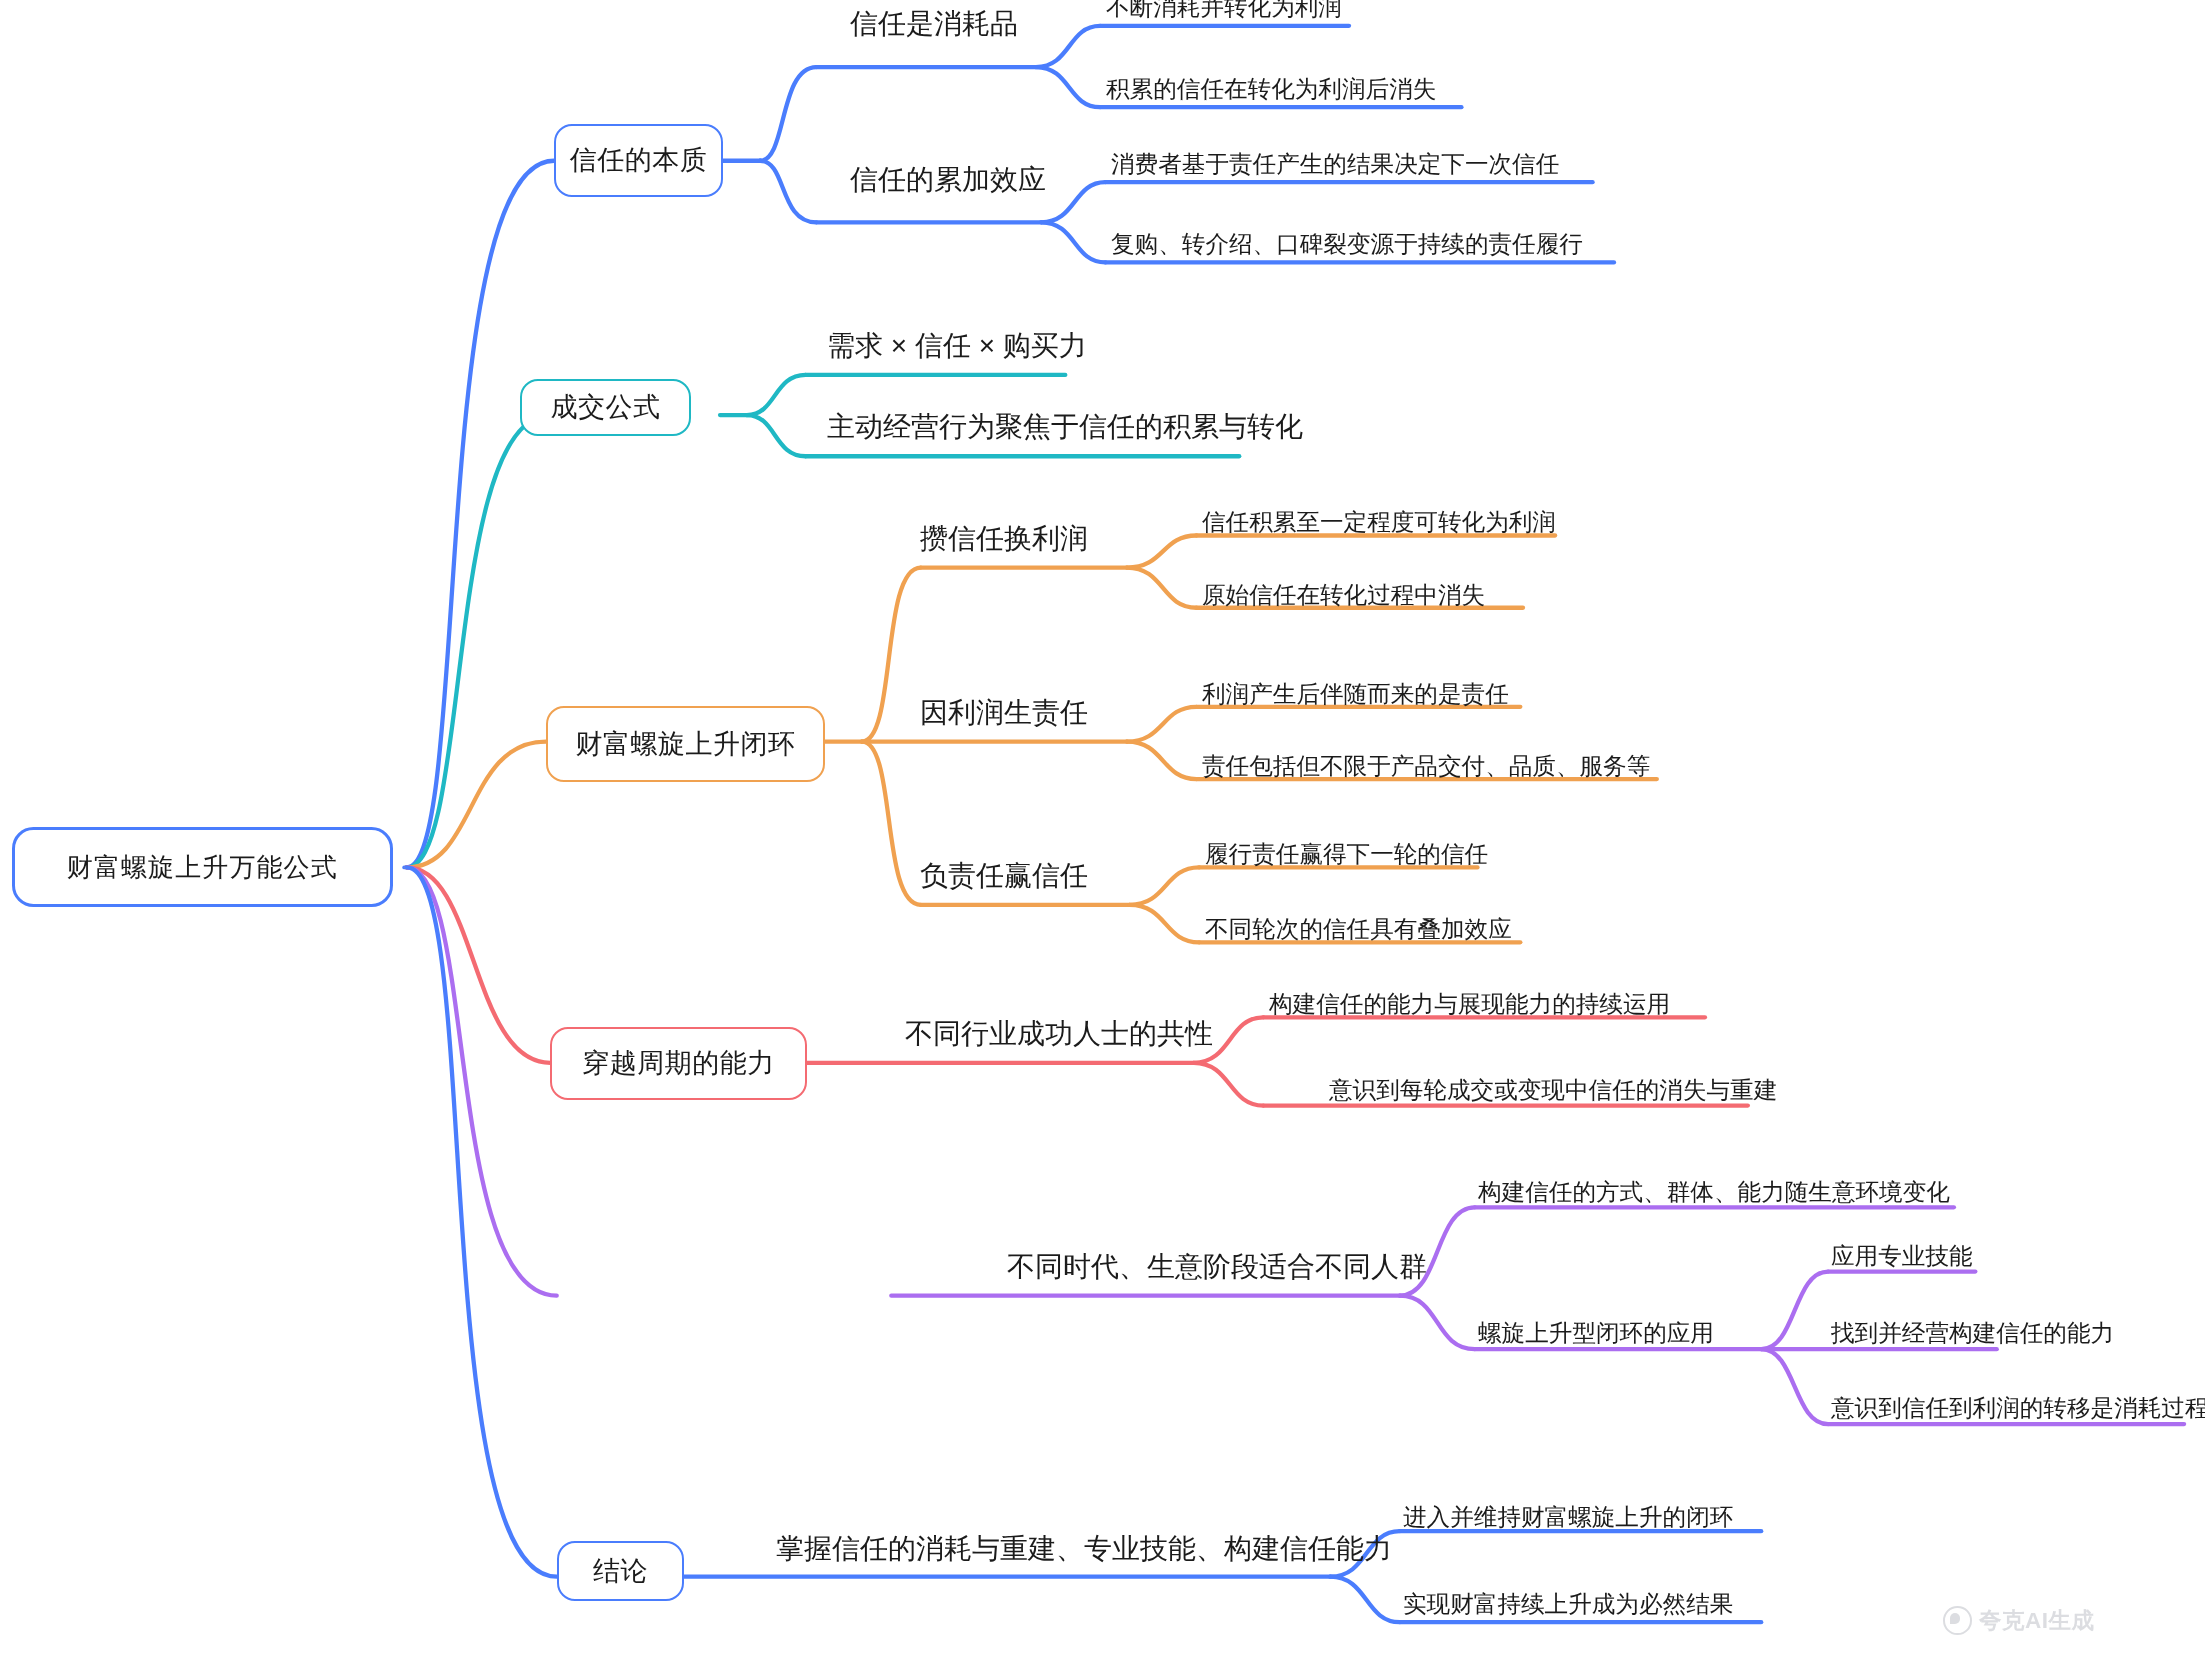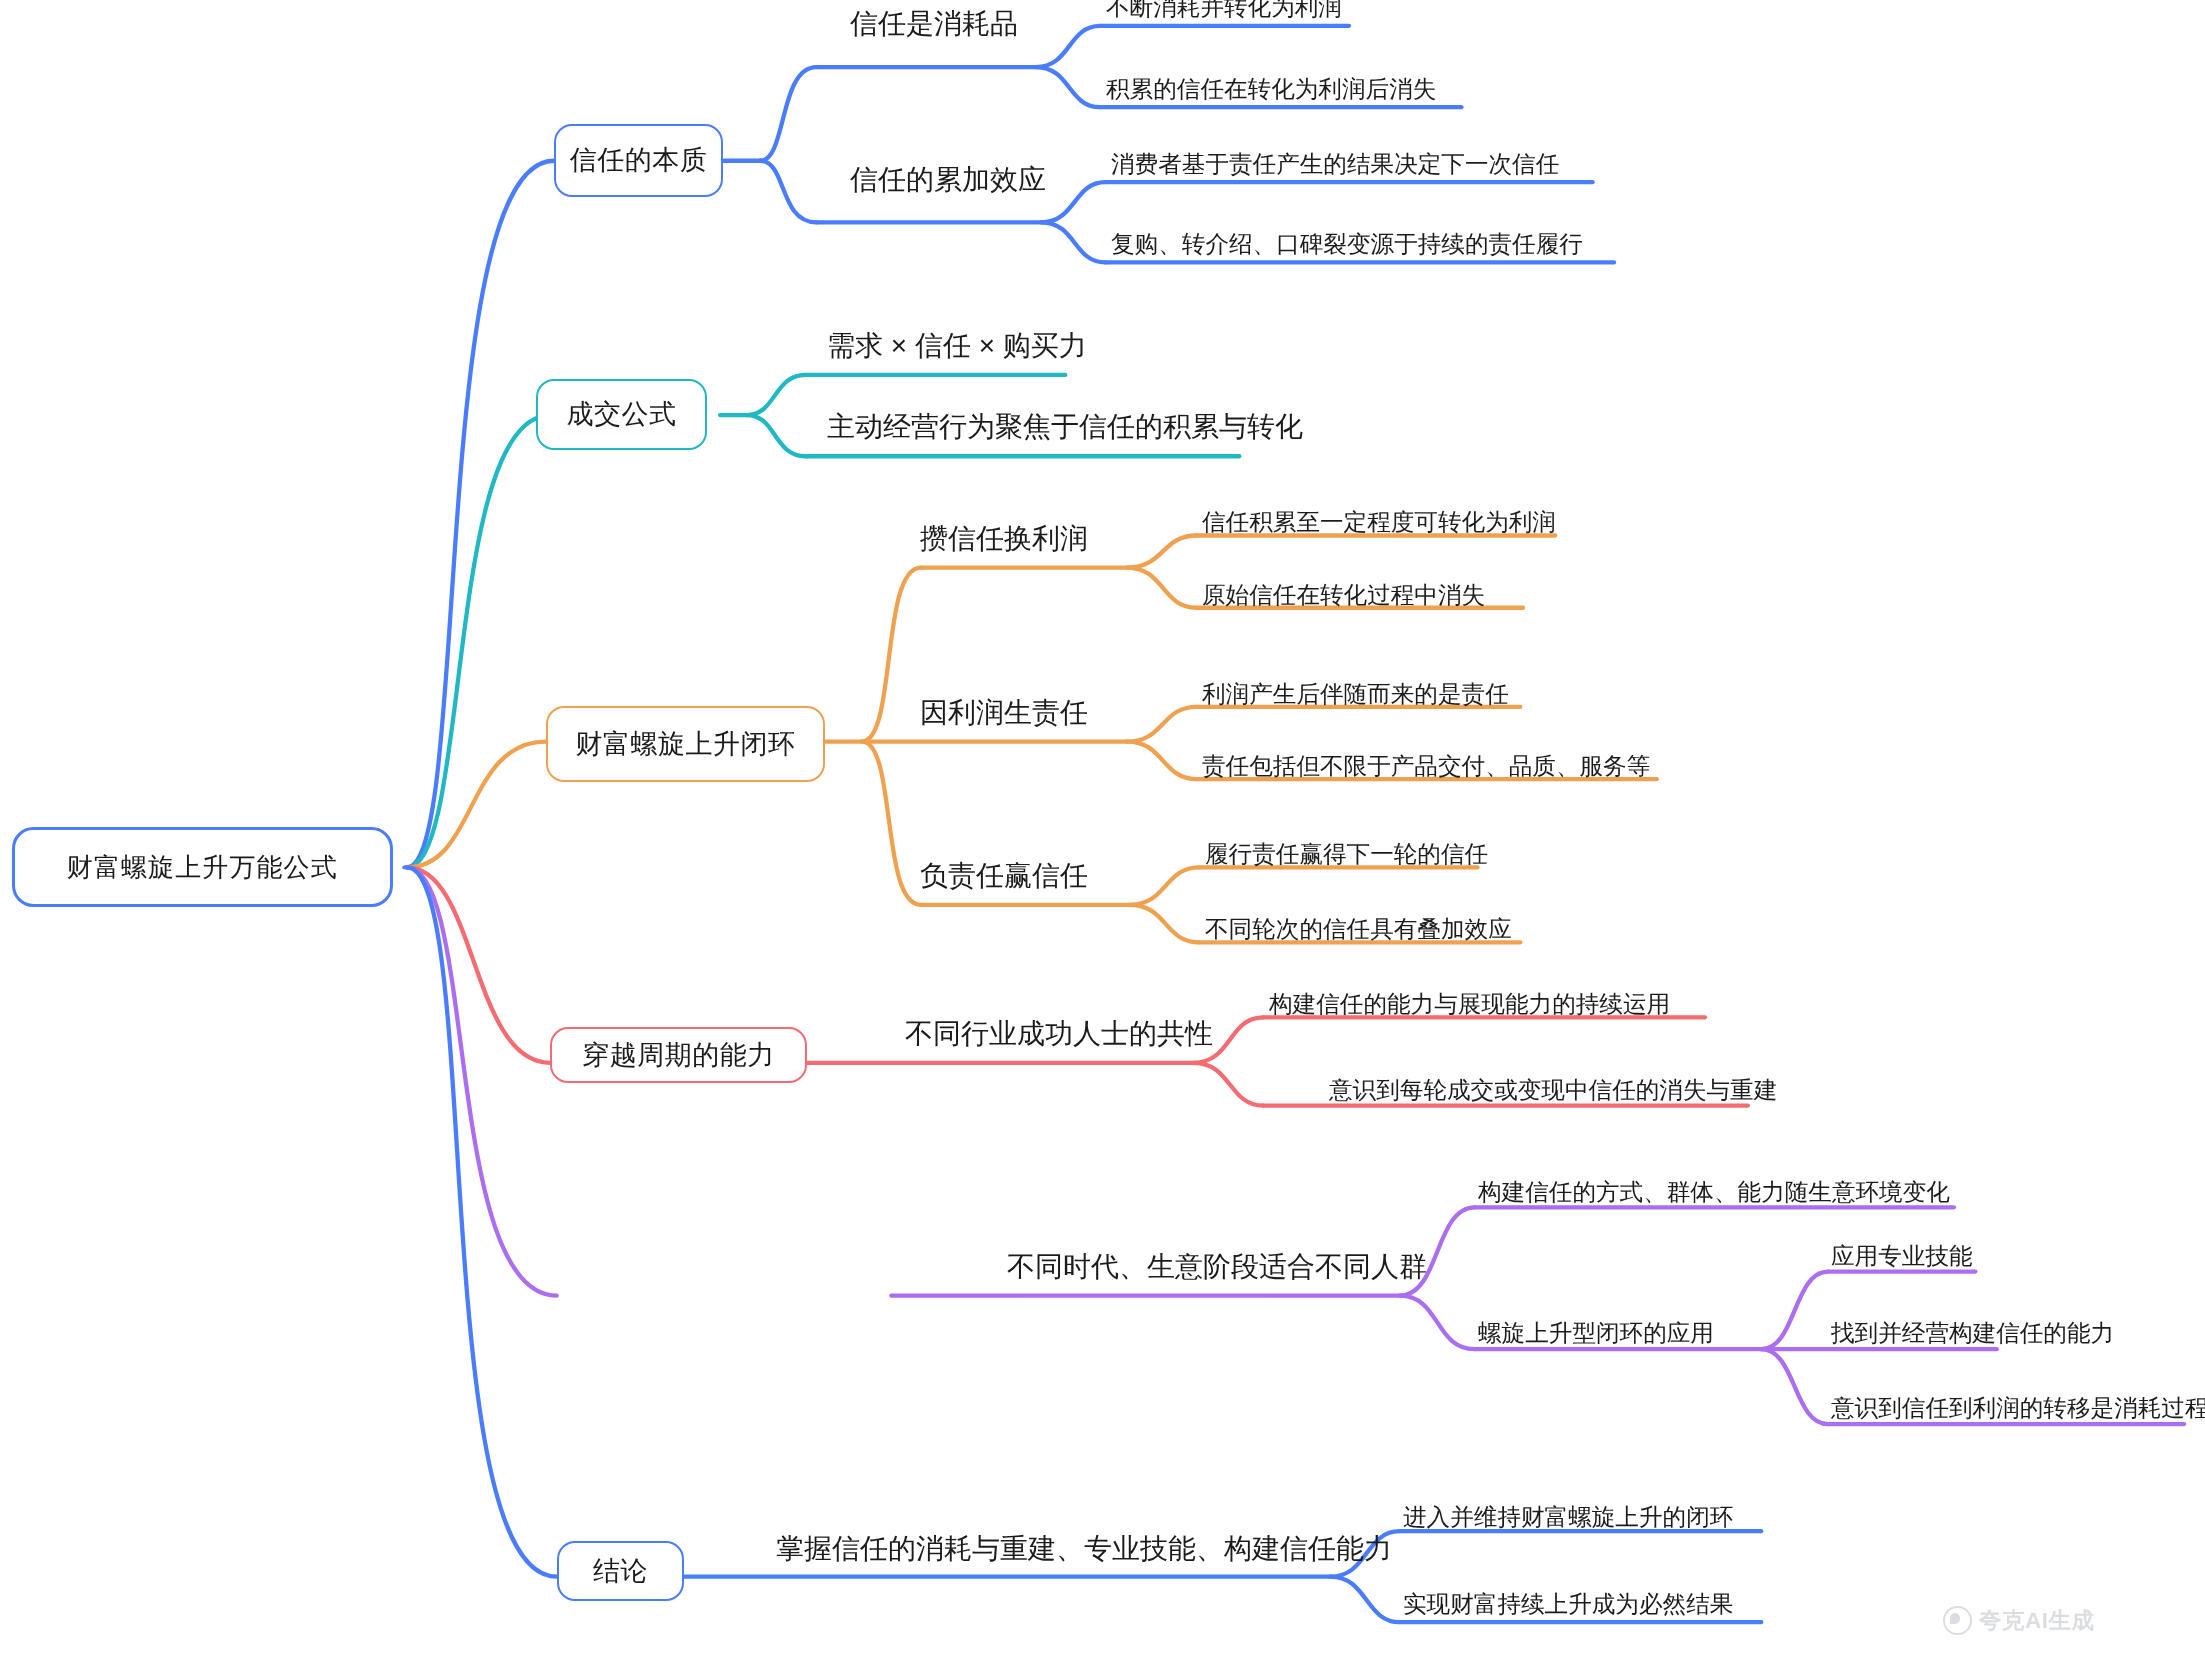--- a/index.html
+++ b/index.html
@@ -101,29 +101,29 @@
   </svg>
 
   <div class="node root" style="left:11.8px;top:827px;width:381px;height:80px;border-color:#4a7dfd;">
     <span>财富螺旋上升万能公式</span>
   </div>
 
   <div class="node lvl1" style="left:554px;top:124px;width:169px;height:73px;border-color:#4a7dfd;">
     <span>信任的本质</span>
   </div>
 
-  <div class="node lvl1" style="left:536px;top:379px;width:171px;height:71px;border-color:#1fb8c4;font-family:Liberation Serif, serif;">
+  <div class="node lvl1" style="left:520px;top:379px;width:171px;height:57px;border-color:#1fb8c4;font-family:Liberation Serif, serif;">
     <span>成交公式</span>
   </div>
 
   <div class="node lvl1" style="left:546px;top:706px;width:279px;height:76px;border-color:#f0a150;">
     <span>财富螺旋上升闭环</span>
   </div>
 
-  <div class="node lvl1" style="left:550px;top:1027px;width:257px;height:56px;border-color:#f46b72;text-align:center;">
+  <div class="node lvl1" style="left:550px;top:1027px;width:257px;height:73px;border-color:#f46b72;text-align:center;">
     <span>穿越周期的能力</span>
   </div>
 
 
   <div class="node lvl1" style="left:557px;top:1541px;width:127px;height:60px;border-color:#4a7dfd;">
     <span>结论</span>
   </div>
 
   <div class="freetext lvl2txt" style="left:850px;top:9.6px;">信任是消耗品</div>
   <div class="freetext lvl3txt" style="left:1106px;top:-4.3px;">不断消耗并转化为利润</div>

